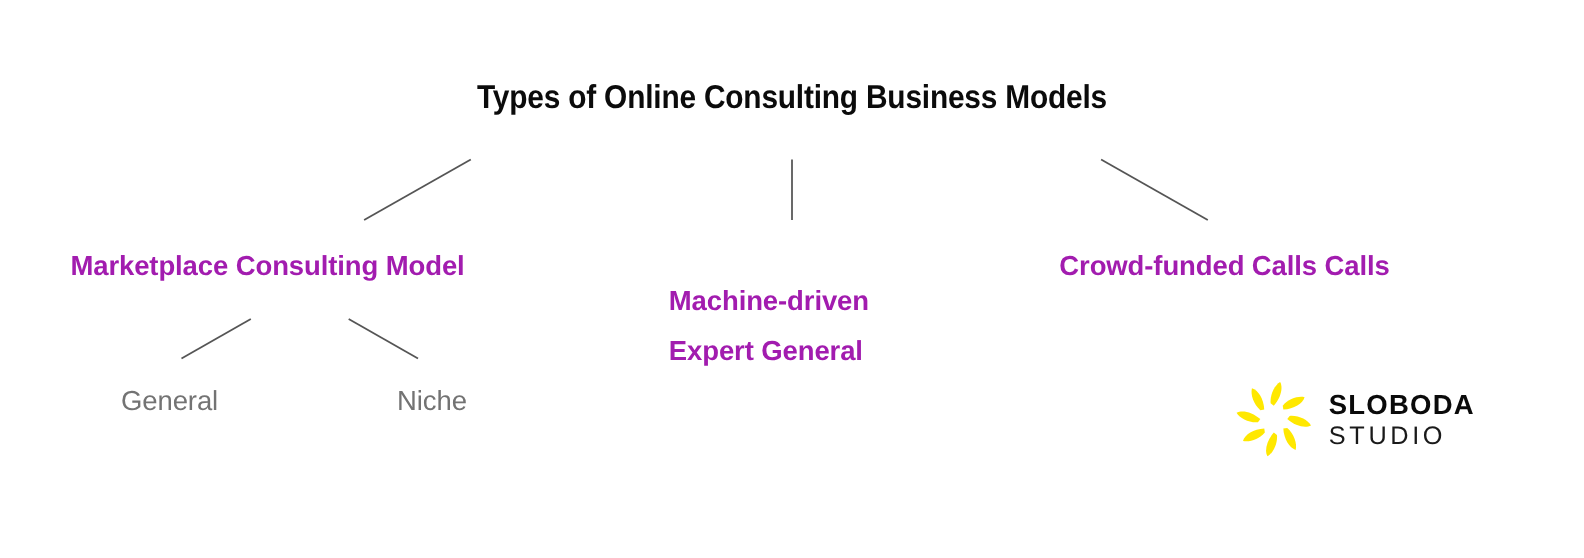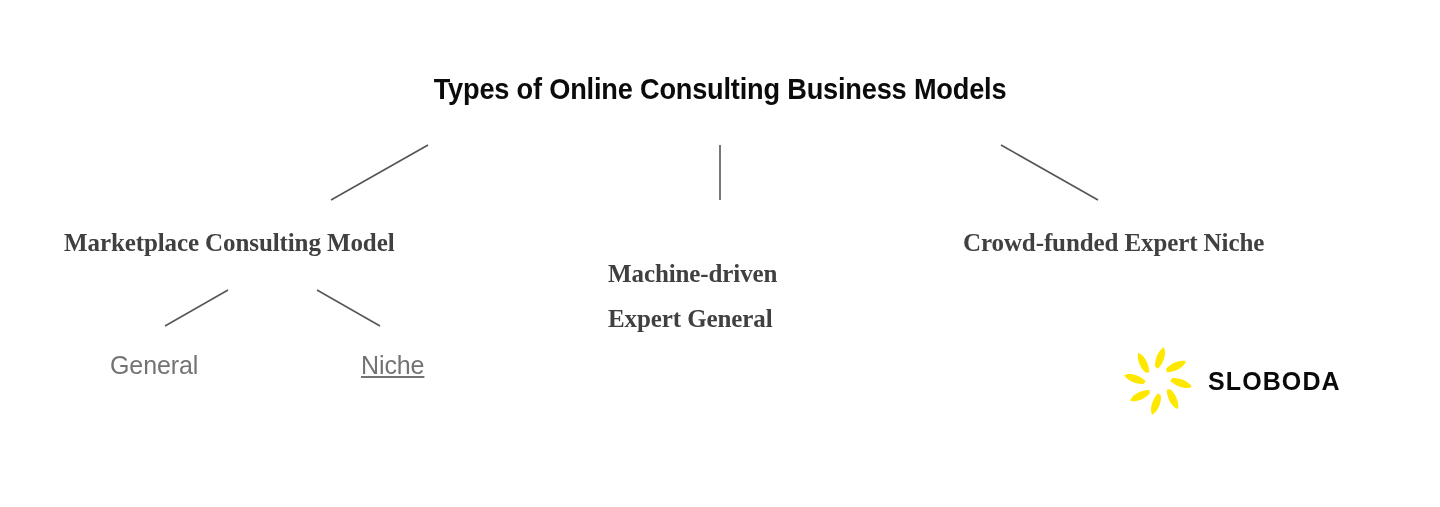--- a/index.html
+++ b/index.html
@@ -50,37 +50,36 @@
     font-weight: 700;
     letter-spacing: -0.2px;
     color: #0b0b0b;
     transform: scaleX(0.905);
     transform-origin: 50% 50%;
   }
 
   .level1 {
     font-size: 25px;
     font-weight: 700;
-    color: #404040;
+    color: #a21caf;
     letter-spacing: -0.1px;
-    font-family: Liberation Serif, serif;
   }
 
   .level2 {
     font-size: 25px;
     font-weight: 400;
     color: #737373;
     letter-spacing: -0.1px;
   }
 
   #node-marketplace { left: 64px;  top: 230px; }
   #node-machine     { left: 608px; top: 230px; line-height: 1.78; margin-top: 22px; }
   #node-crowd       { left: 963px; top: 230px; }
   #node-general     { left: 110px; top: 353px; }
-  #node-niche       { left: 361px; top: 353px; text-decoration: underline; }
+  #node-niche       { left: 361px; top: 353px; }
 
   
   #logo {
     position: absolute;
     left: 1122px;
     top: 344px;
     width: 212px;
     height: 74px;
     display: flex;
     align-items: center;
@@ -127,21 +126,21 @@
       <line x1="317" y1="290" x2="380" y2="326"></line>
     </g>
   </svg>
 
   <div class="node title" id="node-title">Types of Online Consulting Business Models</div>
 
   <div class="node level1" id="node-marketplace">Marketplace Consulting Model</div>
 
   <div class="node level1" id="node-machine"><span>Machine-driven</span><br><span>Expert General</span></div>
 
-  <div class="node level1" id="node-crowd">Crowd-funded Expert Niche</div>
+  <div class="node level1" id="node-crowd">Crowd-funded Calls Calls</div>
 
   <div class="node level2" id="node-general">General</div>
 
   <div class="node level2" id="node-niche">Niche</div>
 
   <div id="logo">
     <svg id="logo-mark" viewBox="0 0 100 100" aria-hidden="true">
       <g fill="#FFE800">
         <g transform="translate(50,50)">
           <g transform="rotate(0)">
@@ -166,16 +165,17 @@
             <path d="M 0,-17 C 9,-27 12,-40 8,-47 C 1,-43 -5,-31 -4,-20 Z"></path>
           </g>
           <g transform="rotate(315)">
             <path d="M 0,-17 C 9,-27 12,-40 8,-47 C 1,-43 -5,-31 -4,-20 Z"></path>
           </g>
         </g>
       </g>
     </svg>
     <div id="logo-wordmark">
       <div class="logo-line-1">SLOBODA</div>
+      <div class="logo-line-2">STUDIO</div>
     </div>
   </div>
 
 </div>
 
 </body></html>

